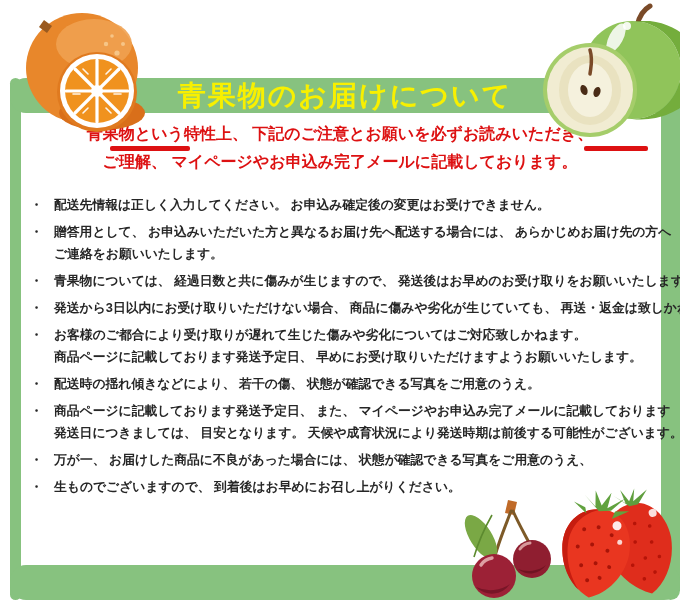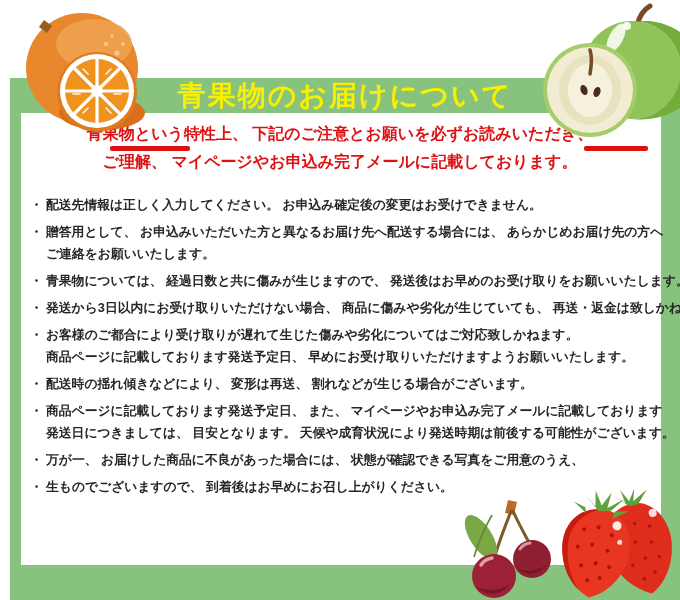--- a/index.html
+++ b/index.html
@@ -2,42 +2,42 @@
 <html style="--green: #87c27f; --yellow: #f8f000; --red: #dd1112; --ink: #262626;"><head>
 <meta charset="utf-8">
 <style>
   * { margin:0; padding:0; box-sizing:border-box; }
   html,body { width:680px; height:600px; }
   body { font-family:"Liberation Sans","DejaVu Sans",sans-serif; background:#fff; }
 
   .page { position:relative; width:680px; height:600px; background:#fff; overflow:hidden; }
 
   
-  .band { position:absolute; background:var(--green,#87c27f); }
+  .band { position:absolute; background:var(--green,#87c27f);border-radius:16px; }
   .band-top    { left:10px; top:78px;  width:670px; height:35px; display:flex; align-items:center; justify-content:center; }
   .bar-left    { left:10px; top:78px;  width:11px;  height:522px; }
   .bar-right   { left:661px; top:78px; width:19px;  height:522px; }
   .band-bottom { left:10px; top:565px; width:670px; height:35px; }
 
   .title { font-size:28px; font-weight:bold; color:var(--yellow,#f8f000); letter-spacing:2px; white-space:nowrap; }
 
   .notice { position:absolute; left:0; top:120px; width:680px; text-align:center;
             color:var(--red,#dd1112); font-weight:bold; font-size:16px; line-height:28px; }
   .notice div { white-space:nowrap; }
 
   .dash { position:absolute; height:5px; background:var(--red,#dd1112); border-radius:2px; }
   .dash-left  { left:110px; top:146px; width:80px; }
   .dash-right { left:584px; top:146px; width:64px; }
 
   .notes { position:absolute; left:30px; top:194px; width:630px;
            display:flex; flex-direction:column; gap:5px;
            color:var(--ink,#262626); font-weight:bold; font-size:12.8px; line-height:22px; }
   .note { display:flex; }
   .note-bullet { width:16px; flex:0 0 16px; }
-  .note-text div { white-space:nowrap; }
+  .note-text div { white-space:nowrap;margin-left:8px; }
 
   .art { position:absolute; }
   .art-orange     { left:22px;  top:10px; }
   .art-apple      { left:540px; top:2px; }
   .art-cherries   { left:452px; top:497px; }
   .art-strawberry { left:537px; top:487px; }
 </style>
 </head>
 <body>
 
@@ -86,21 +86,21 @@
       <div class="note">
         <span class="note-bullet">・</span>
         <div class="note-text">
           <div>お客様のご都合により受け取りが遅れて生じた傷みや劣化についてはご対応致しかねます。</div>
           <div>商品ページに記載しております発送予定日、 早めにお受け取りいただけますようお願いいたします。</div>
         </div>
       </div>
       <div class="note">
         <span class="note-bullet">・</span>
         <div class="note-text">
-          <div>配送時の揺れ傾きなどにより、 変形は再送、 割れなどが生じる場合がございます。</div>
+          <div>配送時の揺れ傾きなどにより、 若干の傷、 状態が確認できる写真をご用意のうえ。</div>
         </div>
       </div>
       <div class="note">
         <span class="note-bullet">・</span>
         <div class="note-text">
           <div>商品ページに記載しております発送予定日、 また、 マイページやお申込み完了メールに記載しております</div>
           <div>発送日につきましては、 目安となります。 天候や成育状況により発送時期は前後する可能性がございます。</div>
         </div>
       </div>
       <div class="note">

